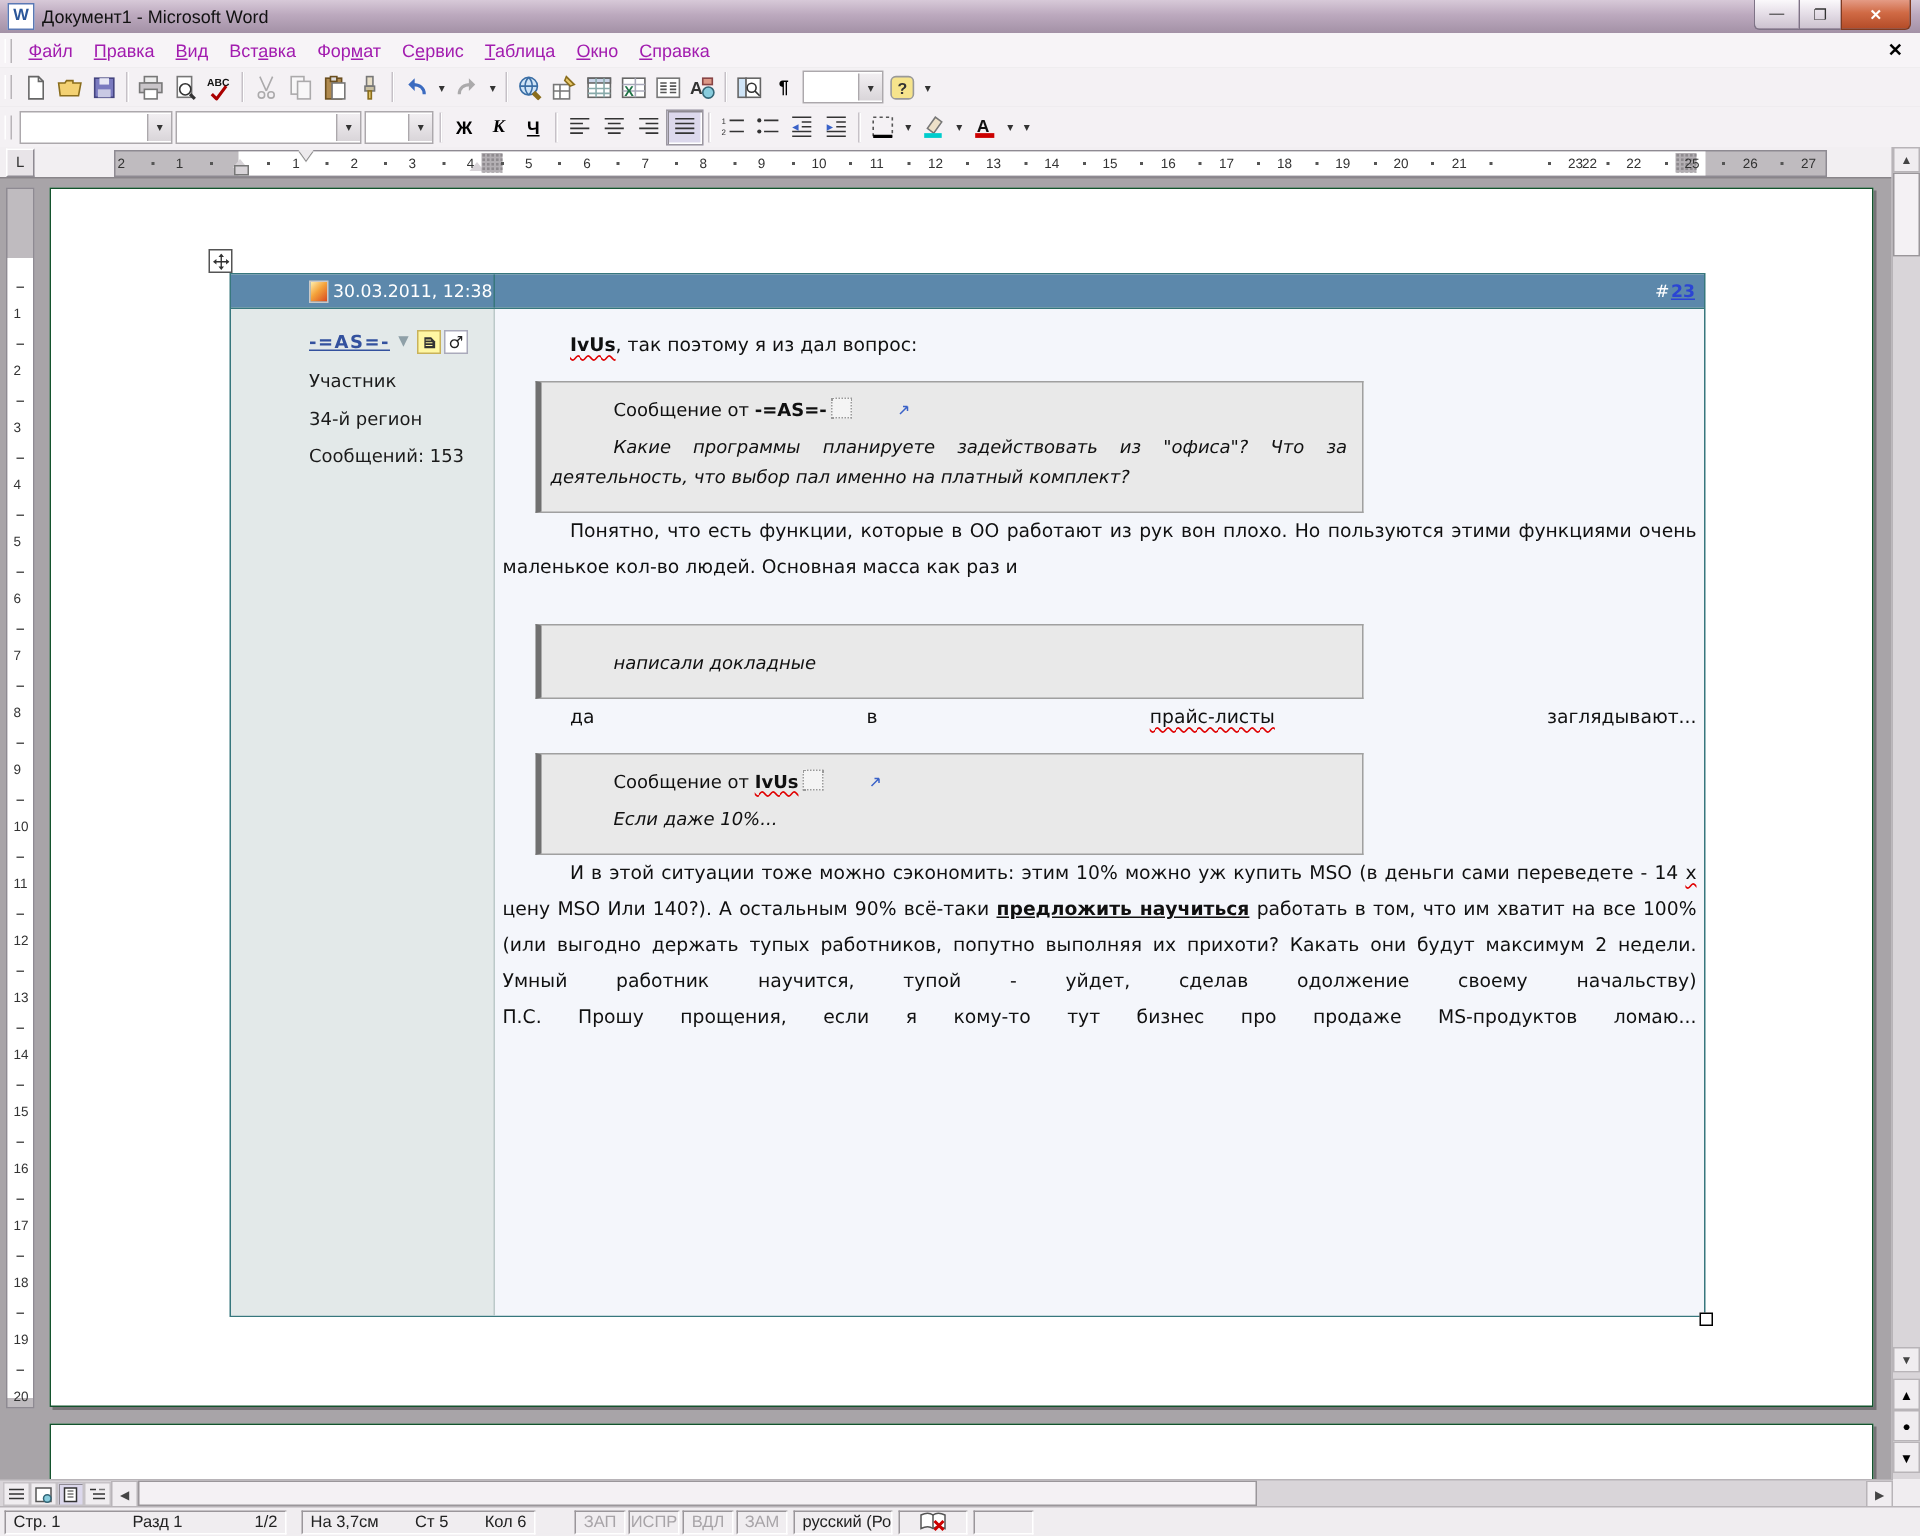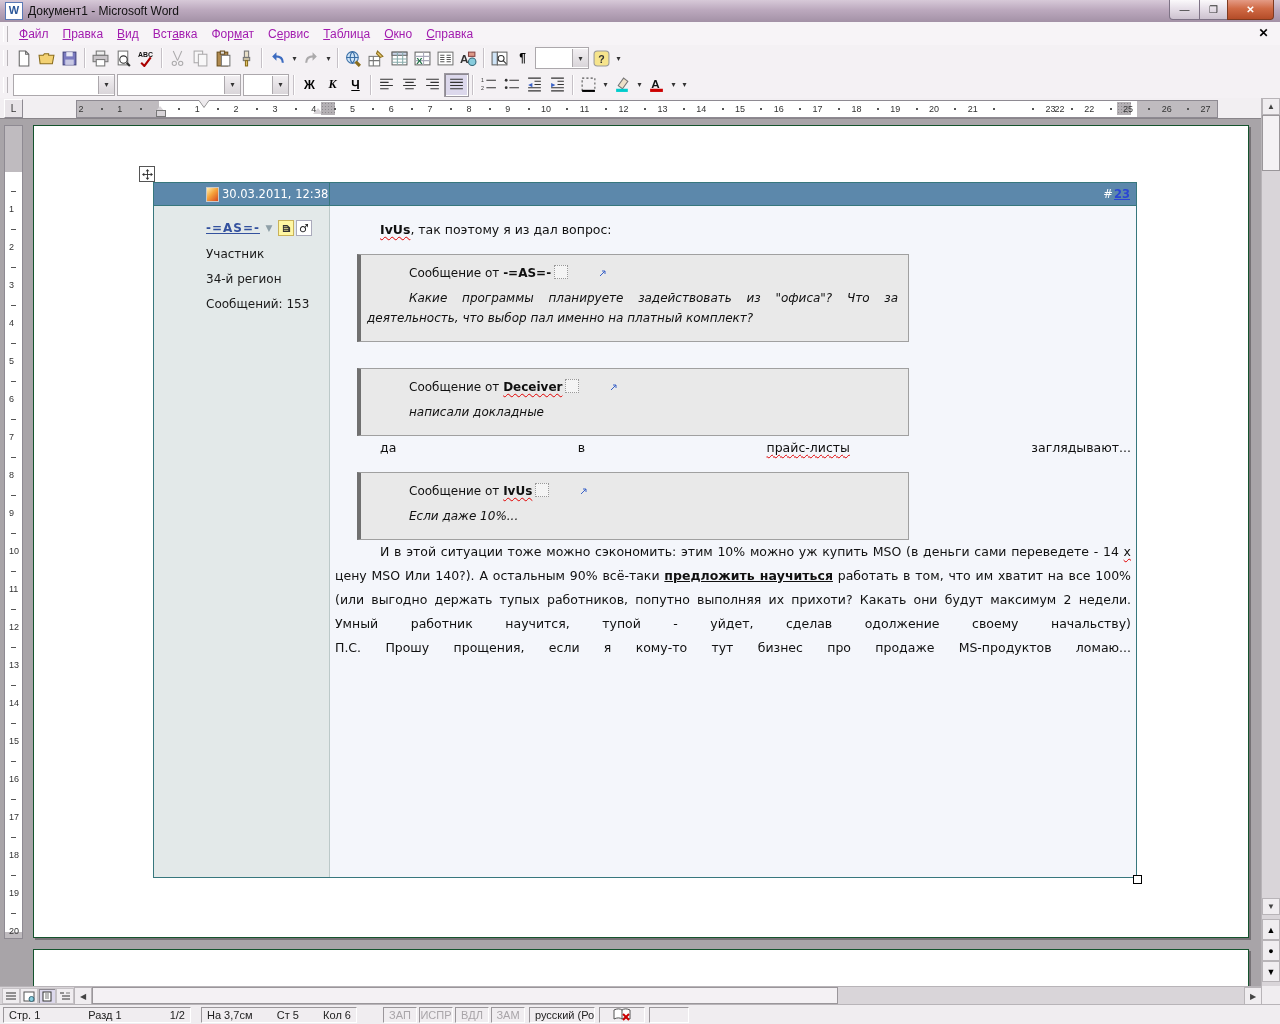--- a/index.html
+++ b/index.html
@@ -580,25 +580,23 @@
           <div id="main">
             <p class="ind"><span class="b misspell">IvUs</span><span>, так поэтому я из дал вопрос:</span></p>
 
             <div class="quote mt12">
               <div class="qhead"><span>Сообщение от </span><span class="b">-=AS=-</span><span class="vp"><svg viewBox="0 0 12 12">
                       <path d="M3 9L8 4M8 4H5M8 4v3" stroke="#3A62C8" fill="none"></path>
                     </svg></span></div>
               <div class="qbody">Какие программы планируете задействовать из "офиса"? Что за деятельность, что выбор пал именно на платный комплект?</div>
             </div>
 
+            <p class="ind jst mt20">Понятно, что есть функции, которые в ОО работают из рук вон плохо. Но пользуются этими функциями очень маленькое кол-во людей. Основная масса как раз и</p>
 
             <div class="quote mt26">
-              <div class="qhead"><span>Сообщение от </span><span class="b misspell">Deceiver</span><span class="vp"><svg viewBox="0 0 12 12">
-                      <path d="M3 9L8 4M8 4H5M8 4v3" stroke="#3A62C8" fill="none"></path>
-                    </svg></span></div>
               <div class="qbody">написали докладные</div>
             </div>
 
             <p class="ind jlast mt24"><span>да</span> <span>в</span> <span class="u"><span class="misspell">прайс-листы</span></span> <span>заглядывают...</span></p>
 
 
             <div class="quote mt24">
               <div class="qhead"><span>Сообщение от </span><span class="b misspell">IvUs</span><span class="vp"><svg viewBox="0 0 12 12">
                       <path d="M3 9L8 4M8 4H5M8 4v3" stroke="#3A62C8" fill="none"></path>
                     </svg></span></div>

